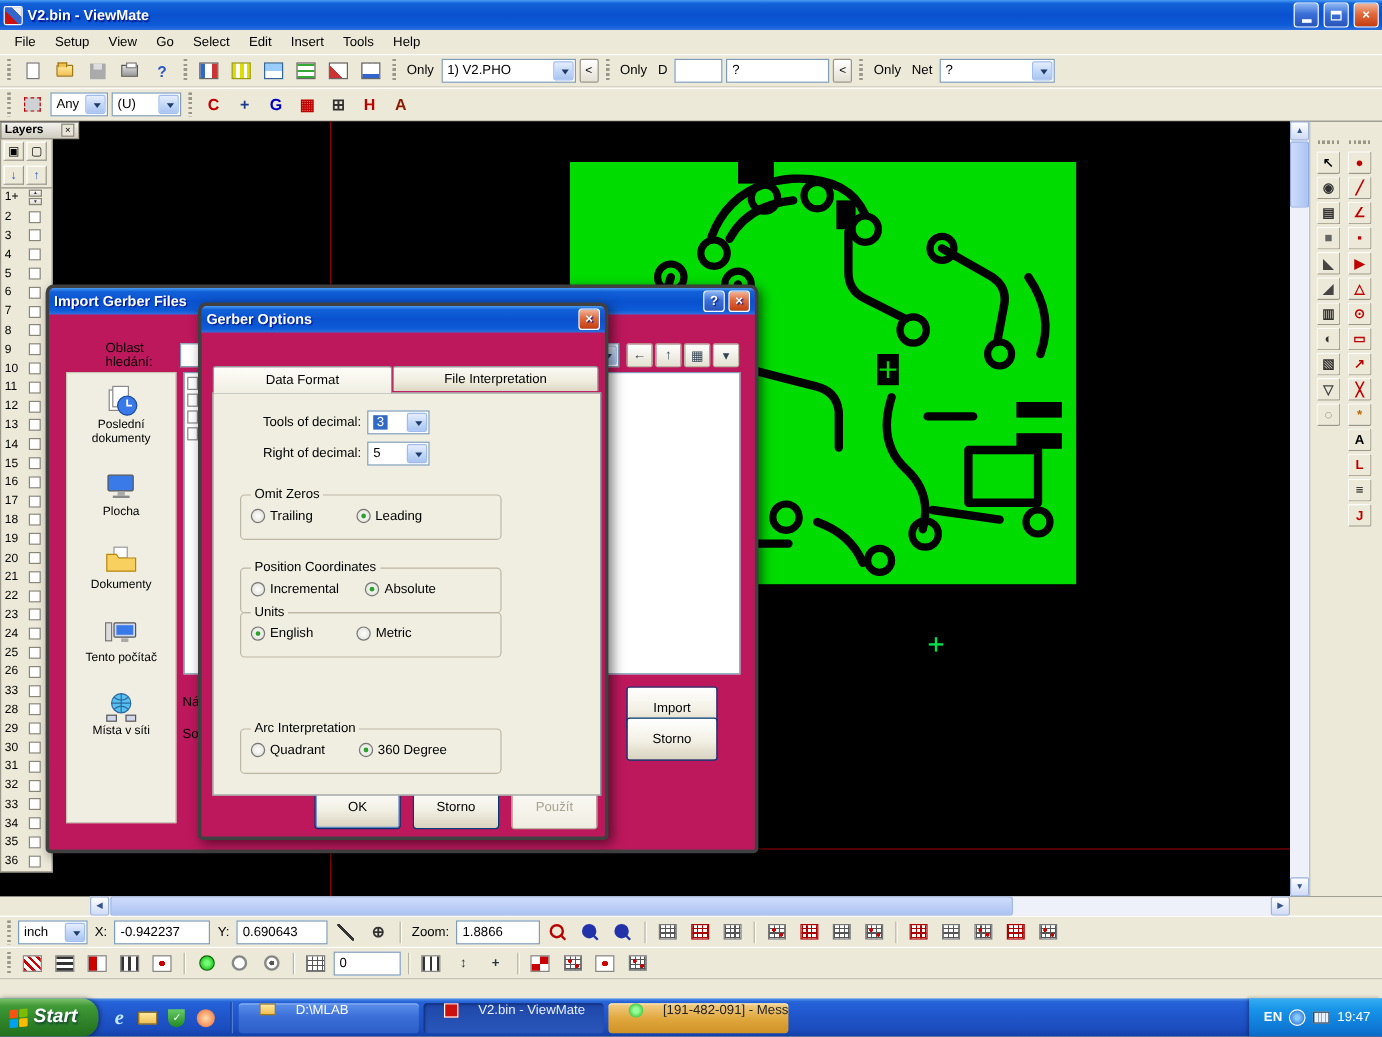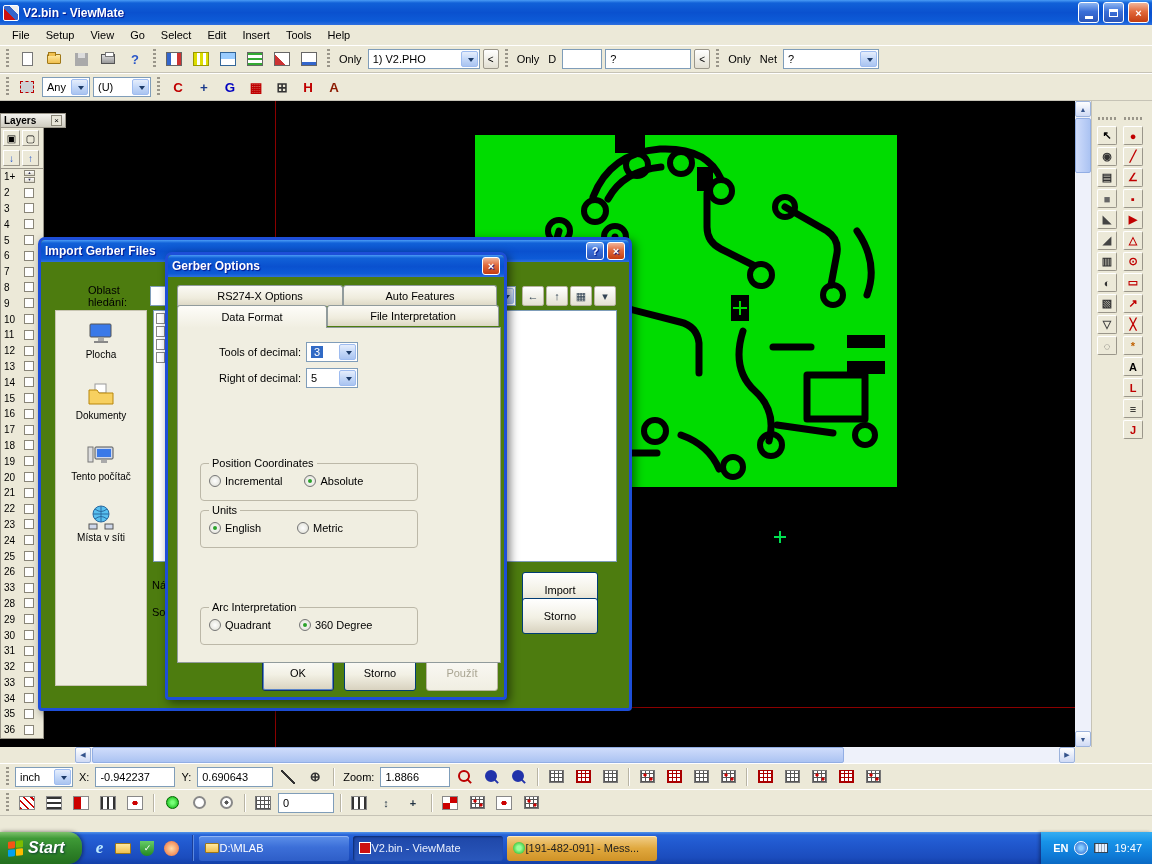--- a/index.html
+++ b/index.html
@@ -57,21 +57,21 @@
 .main{position:relative;height:646px;background:#000;overflow:hidden}
 .red-v{position:absolute;left:275px;top:0;bottom:0;width:1px;background:#8b0000}
 .red-h{position:absolute;left:0;width:1075px;top:606px;height:1px;background:#8b0000}
 .pcb{position:absolute;left:475px;top:34px}
 .marker{position:absolute;left:774px;top:430px;width:12px;height:12px}
 .marker::before,.marker::after{content:"";position:absolute;background:#00e050}
 .marker::before{left:5px;top:0;width:2px;height:12px}
 .marker::after{top:5px;left:0;height:2px;width:12px}
 
 
-.layers{position:absolute;left:0;top:12px;width:66px;z-index:3}
+.layers{position:absolute;left:0;top:0;width:66px;z-index:3}
 .layers-head{height:15px;background:linear-gradient(#f4f3ee,#cfccc0);border:1px solid #9a968a;display:flex;align-items:center;padding:0 3px;font-size:10px}
 .layers-head .t{flex:1;font-weight:bold}
 .layers-close{width:11px;height:11px;border:1px solid #8a8678;background:#e8e5d8;font-size:8px;line-height:9px;text-align:center}
 .layers-body{width:44px;background:#ece9d8;border:1px solid #9a968a;border-top:none}
 .lbr{display:flex;gap:2px;padding:2px}
 .lbtn{width:17px;height:16px;border:1px solid #fff;border-right-color:#9a968a;border-bottom-color:#9a968a;background:#ece9d8;display:flex;align-items:center;justify-content:center;font-size:10px}
 .lbtn.blue{color:#2255cc;font-weight:bold}
 .llist{width:44px;background:#ece9d8;border:1px solid #9a968a;border-top:none}
 .lrow{display:flex;align-items:center;height:15.8px;padding-left:3px}
 .lnum{width:20px;font-size:10px}
@@ -92,21 +92,21 @@
 .hstub-r{flex:1}
 
 
 .rstrip{position:absolute;right:0;top:0;width:61px;height:100%;background:#ece9d8;z-index:2;border-left:1px solid #c6c3b6}
 .rcol{position:absolute;top:14px;display:flex;flex-direction:column;gap:2px}
 .rcol.c1{left:5px}.rcol.c2{left:31px}
 .rgrip{width:18px;height:3px;background:repeating-linear-gradient(90deg,#9a968a 0 2px,transparent 2px 4px);margin:2px 0 4px 1px}
 .rtbtn{width:20px;height:19px;border:1px solid #fff;border-right-color:#9a968a;border-bottom-color:#9a968a;background:#ece9d8;display:flex;align-items:center;justify-content:center;font-size:11px;font-weight:bold;border-radius:2px}
 
 
-.xp-dialog{position:absolute;border:3px solid #1d4ed8;border-radius:7px 7px 4px 4px;background:#4d7c0f;box-shadow:3px 3px 10px rgba(0,0,0,.5)}
+.xp-dialog{position:absolute;border:3px solid #404040;border-radius:7px 7px 4px 4px;background:#be185d;box-shadow:3px 3px 10px rgba(0,0,0,.5)}
 .xp-title{height:22px;border-radius:4px 4px 0 0;display:flex;align-items:center;gap:3px;padding:0 4px;
  background:linear-gradient(180deg,#4a9cf5 0%,#1161d8 14%,#0a51cf 52%,#0d5bd7 85%,#2f6fdf 100%);
  color:#fff;font-weight:bold;font-size:12px;text-shadow:1px 1px 1px #00138c}
 .xp-title .t{flex:1}
 .dbtn{width:18px;height:18px;border:1px solid #fff;border-radius:3px;color:#fff;font-weight:bold;font-size:11px;display:flex;align-items:center;justify-content:center}
 .xpbtn{height:36px;border:1px solid #003c74;border-radius:3px;background:linear-gradient(180deg,#fff,#f2f0e4 55%,#d8d2bf);display:flex;align-items:center;justify-content:center;font-size:11px}
 .xpbtn.default{border-color:#10306a;box-shadow:inset 0 0 0 1px #5a84c8}
 .xpbtn.disabled{color:#a9a592;background:linear-gradient(#fbfaf6,#f0eee2);border-color:#b8b4a2}
 
 
@@ -187,21 +187,21 @@
 .flag i{border-radius:1px}
 .f1{background:#f65314}.f2{background:#7cbb00}.f3{background:#00a1f1}.f4{background:#ffbb00}
 .start-text{color:#fff;font-weight:bold;font-style:italic;font-size:16px;text-shadow:1px 1px 2px #143}
 .ql{display:flex;align-items:center;gap:6px;padding:0 8px}
 .qlicon{width:18px;height:18px;display:flex;align-items:center;justify-content:center}
 .ie-e{color:#bdeaff;font-size:17px;font-weight:bold;font-style:italic;font-family:"Liberation Serif",serif}
 .qfolder{width:16px;height:11px;background:linear-gradient(#ffe9a0,#f0c050);border:1px solid #a07818;border-radius:1px}
 .qshield{width:14px;height:15px;background:linear-gradient(#6c6,#282);border-radius:0 0 7px 7px;color:#fff;font-size:9px;display:flex;align-items:center;justify-content:center}
 .qcircle{width:15px;height:15px;border-radius:50%;background:radial-gradient(#fda,#e63)}
 .tb-sep{width:1px;height:26px;background:#1a3f9a;box-shadow:1px 0 0 #5d8ae0;margin:0 4px}
-.task{height:25px;width:150px;margin:0 2px;border-radius:3px;display:flex;align-items:center;gap:0;padding:0 6px;color:#fff;font-size:11px;white-space:nowrap;overflow:hidden;
+.task{height:25px;width:150px;margin:0 2px;border-radius:3px;display:flex;gap:16px;padding:0 17px;color:#fff;font-size:11px;white-space:nowrap;overflow:hidden;
  background:linear-gradient(180deg,#5c90ea,#3c6fd8 45%,#2e5ec8);box-shadow:inset 0 1px 0 #8fb4f2}
 .task.pressed{background:linear-gradient(180deg,#1e47a8,#2a57bc);box-shadow:inset 1px 1px 2px #0c2a70;color:#e8eefc}
 .task.flash{background:linear-gradient(180deg,#f2cf8a,#e0a83e 50%,#cf9226);color:#222;box-shadow:inset 0 1px 0 #ffe9b8}
 .ticon{width:14px;height:12px;flex:0 0 auto}
 .t-folder{background:linear-gradient(#ffe9a0,#f0c050);border:1px solid #a07818;border-radius:1px;height:10px}
 .t-vm{background:#c11;border:1px solid #fff;height:12px;width:12px}
 .t-msn{background:radial-gradient(#9f9 25%,#1a1);border-radius:50%;height:12px;width:12px}
 .tray{margin-left:auto;height:32px;display:flex;align-items:center;gap:6px;padding:0 10px 0 12px;
  background:linear-gradient(180deg,#35aef2 0%,#1793e8 30%,#0f7ad6 75%,#0b6ac4 100%);box-shadow:-2px 0 3px rgba(0,0,0,.3)}
 .tray-lang{color:#fff;font-weight:bold}
@@ -605,20 +605,29 @@
               <span class="val"></span>
             </span>
           <span class="minitool" style="margin-left:6px">←</span>
           <span class="minitool" style="margin-left:2px">↑</span>
           <span class="minitool" style="margin-left:2px">▦</span>
           <span class="minitool" style="margin-left:2px">▾</span>
         </div>
         <div class="places">
           <div class="place">
             <svg width="30" height="26">
+                <rect x="5" y="4" width="13" height="17" fill="#fff" stroke="#888"></rect>
+                <rect x="8" y="1" width="13" height="17" fill="#fff" stroke="#888"></rect>
+                <circle cx="20" cy="17" r="8" fill="#3a79e8" stroke="#1a4a9a"></circle>
+                <path d="M20,12 v5 h4" stroke="#fff" fill="none" stroke-width="1.5"></path>
+              </svg>
+            <span>Poslední dokumenty</span>
+          </div>
+          <div class="place">
+            <svg width="30" height="26">
                 <rect x="4" y="3" width="21" height="13" rx="1" fill="#3a79e8" stroke="#555"></rect>
                 <rect x="12" y="17" width="6" height="3" fill="#aaa"></rect>
                 <rect x="8" y="20" width="14" height="2" fill="#888"></rect>
               </svg>
             <span>Plocha</span>
           </div>
           <div class="place">
             <svg width="30" height="26">
                 <rect x="9" y="2" width="11" height="9" fill="#fff" stroke="#999"></rect>
                 <path d="M3,8 h8 l2,3 h14 v11 h-24 z" fill="#f7d060" stroke="#b8860b"></path>
@@ -673,44 +682,53 @@
       </div>
     </div>
 
     <div class="xp-dialog" style="left:165px;top:151px;width:342px;height:448px;z-index:20">
       <div class="xp-title">
         <span class="t">Gerber Options</span>
         <span class="dbtn" style="background:linear-gradient(180deg,#f0b59a,#e26a3c 45%,#c33d11)">×</span>
       </div>
       <div class="gerber-body">
         <div class="tabs">
-          <div class="tabs-row r1">
-            <div class="tab tw1">RS274-X Options</div>
-            <div class="tab tw2">Auto Features</div>
-          </div>
           <div class="tabs-row r2">
             <div class="tab active tw3">Data Format</div>
             <div class="tab tw4">File Interpretation</div>
           </div>
           <div class="tabpanel">
             <div class="decrow" style="top:14px">
               <span class="declbl">Tools of decimal:</span>
               <span class="combo deccombo">
                   <span class="val sel">3</span>
                 </span>
             </div>
             <div class="decrow" style="top:40px">
               <span class="declbl">Right of decimal:</span>
               <span class="combo deccombo">
                   <span class="val">5</span>
                 </span>
             </div>
 
-
-            <div class="groupbox" style="top:135px">
+            <div class="groupbox" style="top:84px">
+              <span class="gb-label">Omit Zeros</span>
+              <div class="opts g2">
+                <span class="opt">
+                    <span class="radio"></span>
+                    <span>Trailing</span>
+                  </span>
+                <span class="opt">
+                    <span class="radio checked"></span>
+                    <span>Leading</span>
+                  </span>
+              </div>
+            </div>
+
+            <div class="groupbox" style="top:145px">
               <span class="gb-label">Position Coordinates</span>
               <div class="opts g2" style="gap:22px">
                 <span class="opt">
                     <span class="radio"></span>
                     <span>Incremental</span>
                   </span>
                 <span class="opt">
                     <span class="radio checked"></span>
                     <span>Absolute</span>
                   </span>

